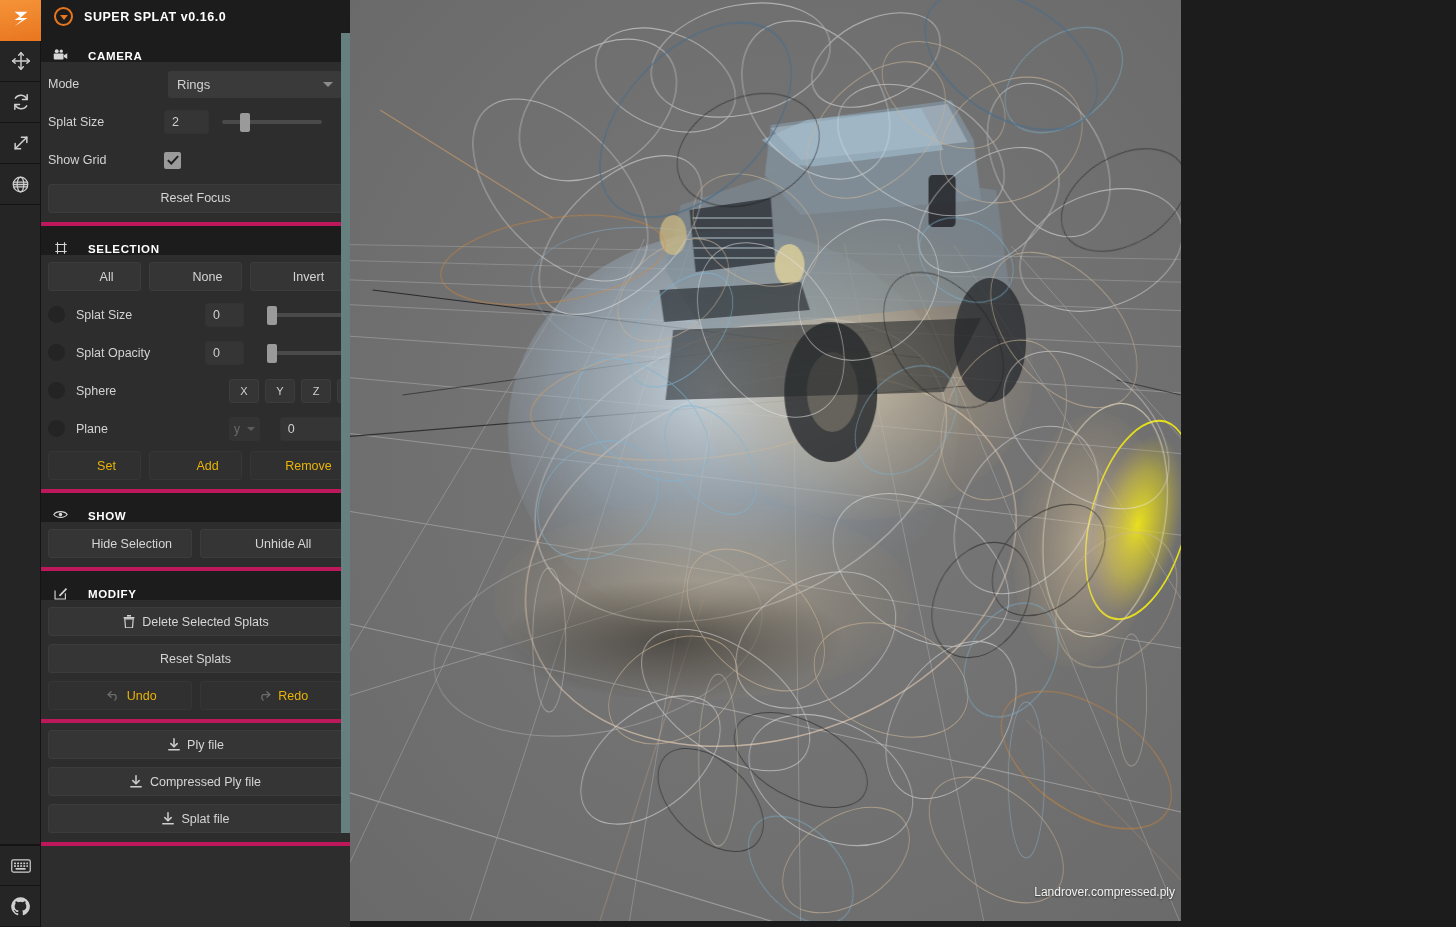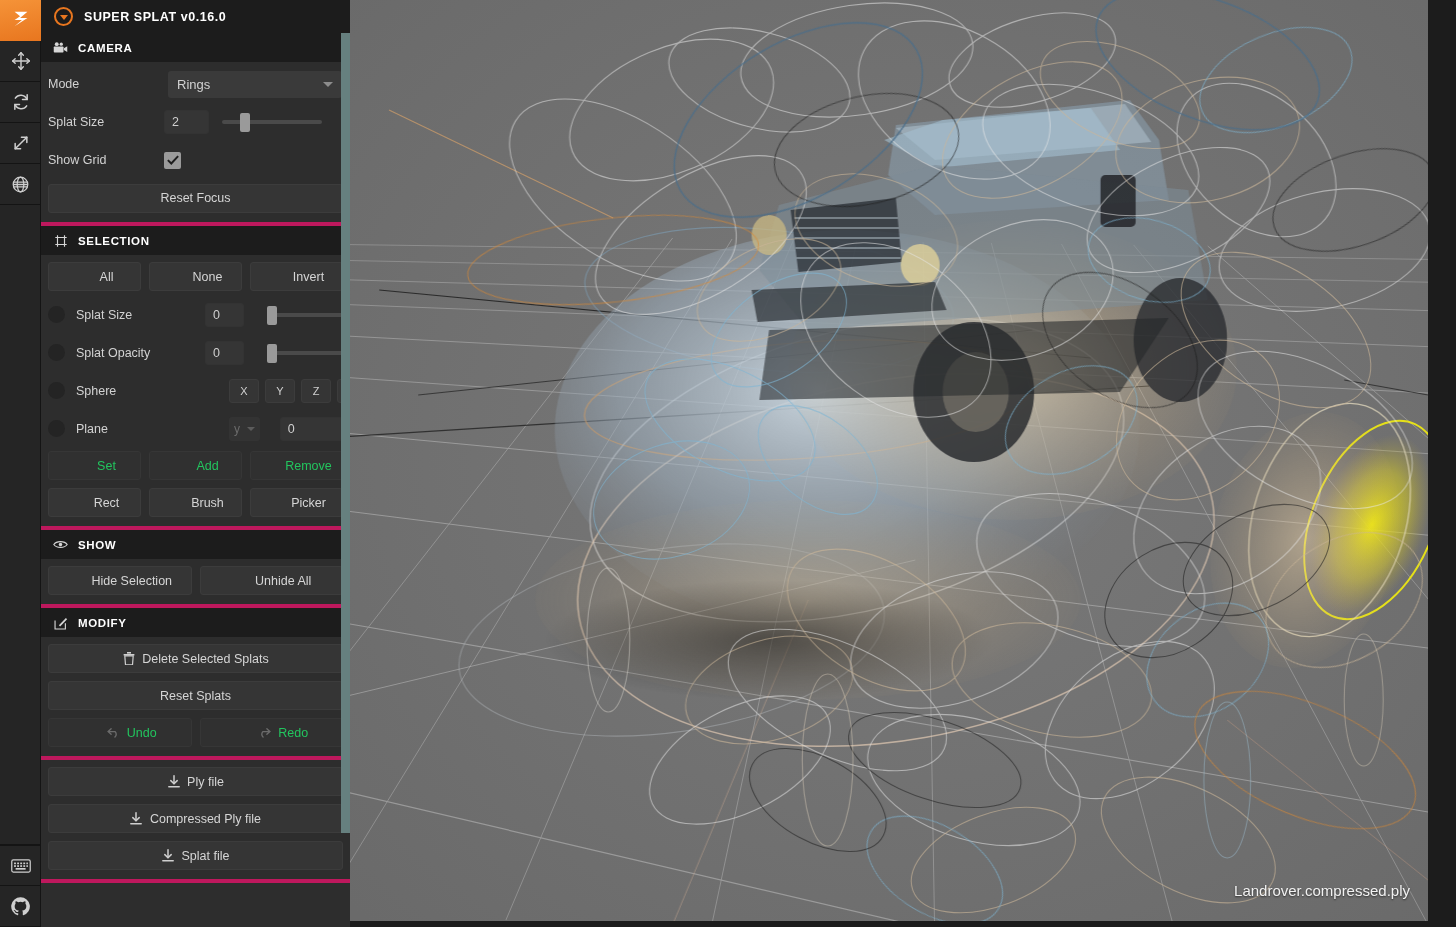--- a/index.html
+++ b/index.html
@@ -1,19 +1,19 @@
 <!DOCTYPE html>
 <html><head>
 <meta charset="utf-8">
 <style>
   * { margin:0; padding:0; box-sizing:border-box; }
   html,body { width:1456px; height:927px; overflow:hidden; background:#1c1c1c;
     font-family:"Liberation Sans", sans-serif; -webkit-font-smoothing:antialiased; }
 
-  #app { position:relative; width:1428px; height:927px; display:flex; }
+  #app { position:relative; width:1181px; height:927px; display:flex; }
 
   
   .rail { width:41px; height:927px; background:#252525; flex:0 0 41px;
           display:flex; flex-direction:column; position:relative; z-index:5;
           border-right:1px solid #141414; }
   .rail-btn { width:41px; height:41px; display:flex; align-items:center; justify-content:center;
               border-bottom:1px solid #141414; color:#c9c9c9; cursor:pointer; }
   .rail-btn svg { display:block; }
   .rail-logo { width:41px; height:41px; display:flex; align-items:center; justify-content:center;
                background:linear-gradient(170deg,#f59338 0%, #e8761f 100%); cursor:pointer; }
@@ -27,22 +27,22 @@
 
   .titlebar { height:33px; background:#1c1c1c; display:flex; align-items:center;
               padding:0 0 0 13px; gap:11px; }
   .titlebar .logo-ring { width:19px; height:19px; border-radius:50%; border:2px solid #e8761f;
               display:flex; align-items:center; justify-content:center; flex:0 0 19px;}
   .titlebar .logo-ring::after { content:""; width:0;height:0;
               border-left:4px solid transparent; border-right:4px solid transparent;
               border-top:5px solid #e8761f; margin-top:1px;}
   .title-text { color:#fff; font-size:12.5px; font-weight:bold; letter-spacing:.55px; }
 
-  .sec-head { height:29px; background:#1c1c1c; display:flex; align-items:center;
-              gap:10px; padding:0 0 0 12px; }
+  .sec-head { height:29px; background:#1c1c1c; display:flex; align-items:flex-end;
+              gap:20px; padding:0 0 0 12px; }
   .sec-head .ico { width:15px; height:15px; color:#d6d6d6; display:flex; align-items:center; justify-content:center;}
   .sec-head .lbl { color:#fff; font-size:11.5px; font-weight:bold; letter-spacing:.65px; }
 
   .sec-body { background:#2d2d2d; padding:7px 7px 9px 7px; border-bottom:4px solid #be185d; }
 
   .row { display:flex; align-items:center; height:30px; margin-bottom:8px; }
   .row:last-child { margin-bottom:0; }
   .row-label { color:#d2d2d2; font-size:12.5px; flex:0 0 auto; }
 
   .sel-ctl { width:174px; height:27px; background:#3a3a3a; border-radius:3px;
@@ -61,21 +61,21 @@
                    border-radius:2px; top:3px; }
 
   .chk { width:17px; height:17px; background:#9a9a9a; border-radius:2px; cursor:pointer;
          display:flex; align-items:center; justify-content:center; }
   .chk svg { display:block; }
 
   .btn { background:#353535; border:1px solid #3c3c3c; border-radius:3px; color:#d5d5d5;
          font-size:12.5px; height:29px; display:flex; align-items:center; justify-content:center;
          cursor:pointer; font-family:"Liberation Sans", sans-serif; gap:7px; }
   .btn.wide { width:100%; }
-  .btn.disabled { color:#22c55e; background:#303030; border-color:#363636; cursor:default; }
+  .btn.disabled { color:#eab308; background:#303030; border-color:#363636; cursor:default; }
   .btn-row { display:flex; gap:8px; margin-bottom:8px; }
   .btn-row > * { flex:1 1 0;padding-left:24px; }
   .btn-row:last-child { margin-bottom:0; }
 
   .radio { width:17px; height:17px; border-radius:50%; background:#242424; flex:0 0 17px;
            cursor:pointer; }
   .opt-row { display:flex; align-items:center; gap:11px; height:31px; margin-bottom:7px; }
   .opt-row .nm { color:#d2d2d2; font-size:12.5px; width:118px; flex:0 0 118px; }
   .sm-btn { width:30px; height:24px; background:#353535; border:1px solid #3c3c3c;
             border-radius:3px; color:#cfcfcf; font-size:11px; display:flex;
@@ -87,21 +87,21 @@
 
   .icon-inline { width:13px; height:13px; display:inline-flex; align-items:center; justify-content:center;}
 
   
   .pscroll { position:absolute; right:0; top:33px; width:9px; height:800px;
              background:#66807f; z-index:9; cursor:pointer; }
 
   
   .viewport { flex:1 1 auto; position:relative; background:#707070; overflow:hidden; }
   .viewport svg.scene { position:absolute; inset:0; width:100%; height:100%; display:block; }
-  .filename { position:absolute; right:18px; bottom:28px; color:#f2f2f2; font-size:15px;
+  .filename { position:absolute; right:6px; bottom:28px; color:#f2f2f2; font-size:12px;
               text-shadow:0 1px 2px rgba(0,0,0,.6); }
   .botbar { position:absolute; left:0; right:0; bottom:0; height:6px; background:#1c1c1c; }
 </style>
 </head>
 <body>
 
 <div id="app">
 
   <div class="rail">
 
@@ -294,25 +294,20 @@
           </div>
           <div class="numbox" style="width:90px;margin-left:9px;">0</div>
         </div>
 
         <div class="btn-row" style="margin-top:2px;">
           <div class="btn disabled">Set</div>
           <div class="btn disabled">Add</div>
           <div class="btn disabled">Remove</div>
         </div>
 
-        <div class="btn-row">
-          <div class="btn">Rect</div>
-          <div class="btn">Brush</div>
-          <div class="btn">Picker</div>
-        </div>
       </div>
 
       <div class="sec-head">
         <span class="ico">
           <svg width="16" height="11" viewBox="0 0 18 12" fill="none" stroke="#d6d6d6" stroke-width="1.4">
             <path d="M1 6 C4 1.4 14 1.4 17 6 C14 10.6 4 10.6 1 6 Z"></path>
             <circle cx="9" cy="6" r="2.1" fill="#d6d6d6" stroke="none"></circle>
           </svg>
         </span>
         <span class="lbl">SHOW</span>

